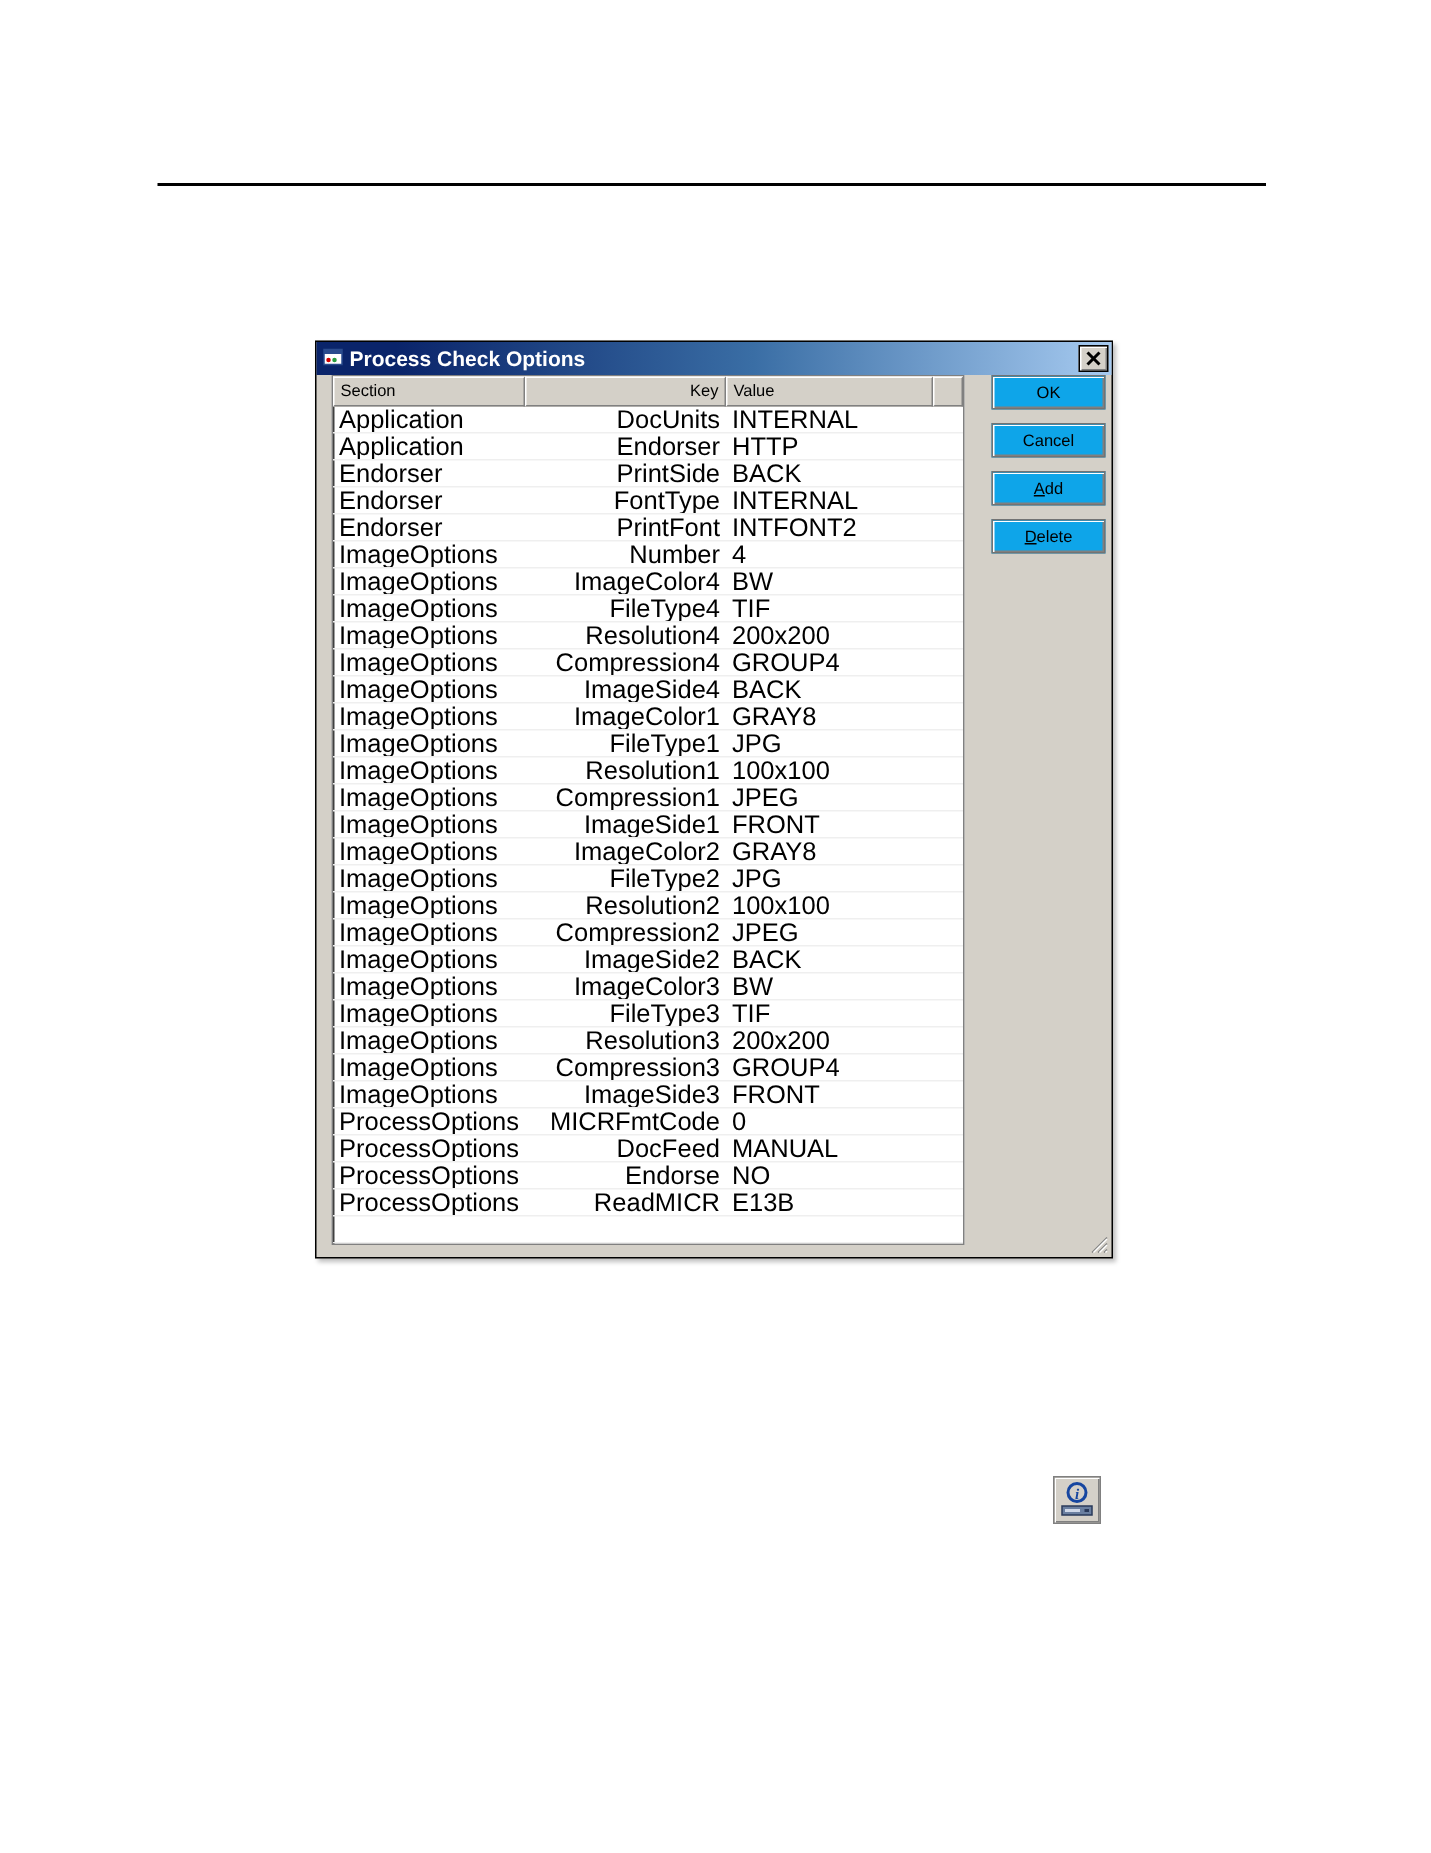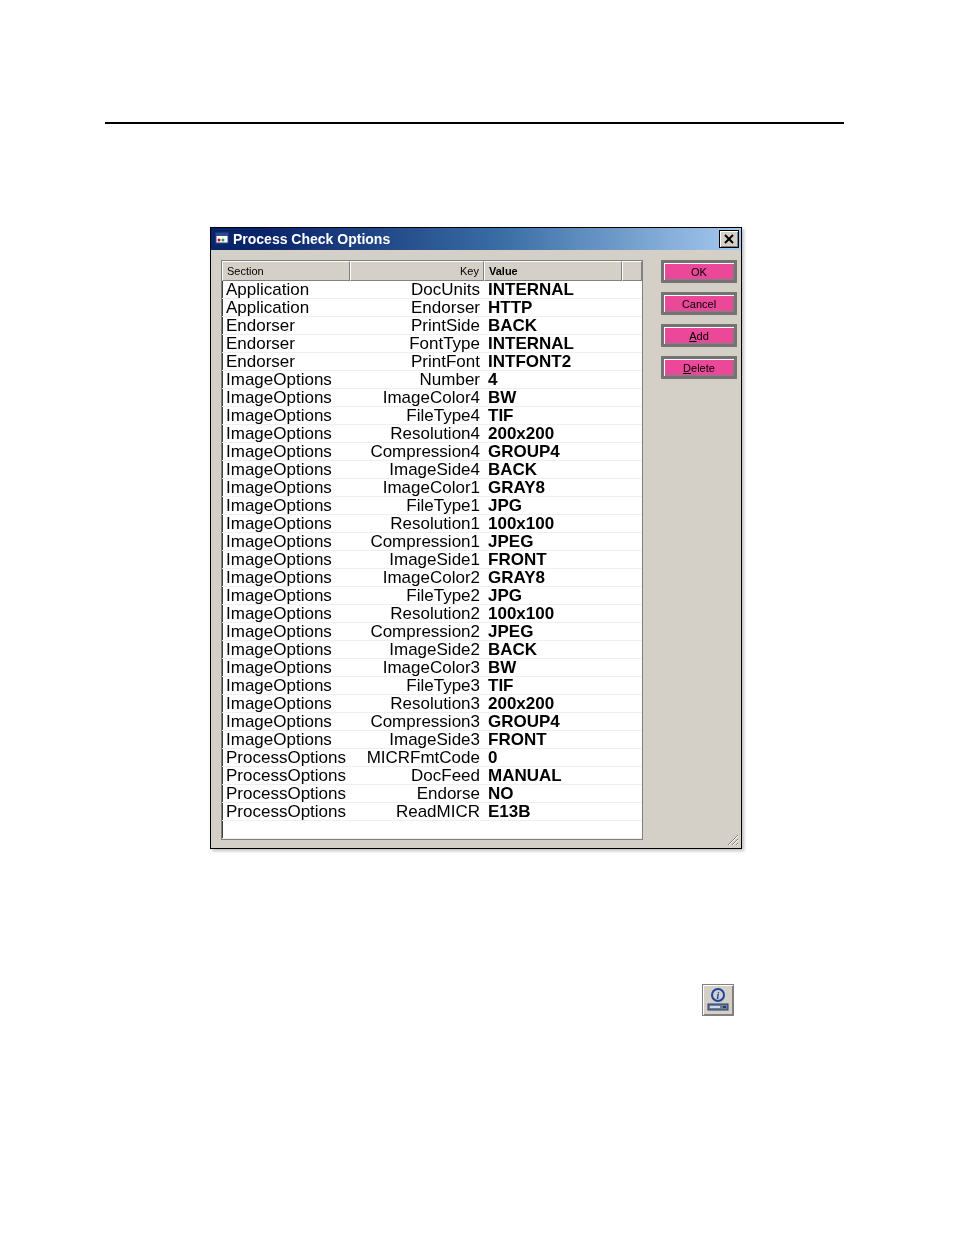--- a/index.html
+++ b/index.html
@@ -64,21 +64,21 @@
     align-items: center;
     justify-content: center;
     font-family: "Marlett", sans-serif;
     font-size: 12px;
     font-weight: bold;
     color: #000;
     cursor: pointer;
   }
   .dialog-body {
     position: relative;
-    padding: 10px 10px 8px 10px;
+    padding: 0 10px 8px 10px;
     display: flex;
   }
   .listview {
     flex: 0 0 auto;
     width: 420px;
     border: 1px solid #808080;
     box-shadow: inset 1px 1px 0 #404040, inset -1px -1px 0 #fff;
     background: #fff;
   }
   .lv-headers {
@@ -91,21 +91,21 @@
     border: 1px solid;
     border-color: #fff #808080 #808080 #fff;
     box-sizing: border-box;
     background: #d4d0c8;
     cursor: pointer;
     white-space: nowrap;
     overflow: hidden;
   }
   .col-section { width: 128px; }
   .col-key     { width: 134px; text-align: right; }
-  .col-value   { width: 138px; font-weight: bold; }
+  .col-value   { width: 138px; }
   .col-spacer  { flex: 1 1 auto; }
   .lv-body {
     max-height: 570px;
     overflow: hidden;
   }
   .lv-row {
     display: flex;
     font-size: 17px;
   }
   .lv-row > div {
@@ -120,22 +120,22 @@
     flex: 1 1 auto;
     display: flex;
     flex-direction: column;
     align-items: flex-end;
     padding-left: 18px;
     padding-top: 0;
   }
   .win-btn {
     width: 76px;
     height: 23px;
-    background: #ec4899;
-    border: 3px solid #737373;
+    background: #0ea5e9;
+    border: 1px solid #737373;
     box-shadow: inset 1px 1px 0 #fff, inset -1px -1px 0 #808080;
     font-size: 11px;
     font-family: Tahoma, sans-serif;
     cursor: pointer;
     margin-bottom: 9px;
     padding: 0;
   }
   .win-btn.spaced { }
   .win-btn .mn { text-decoration: underline; }
   .resize-grip {

